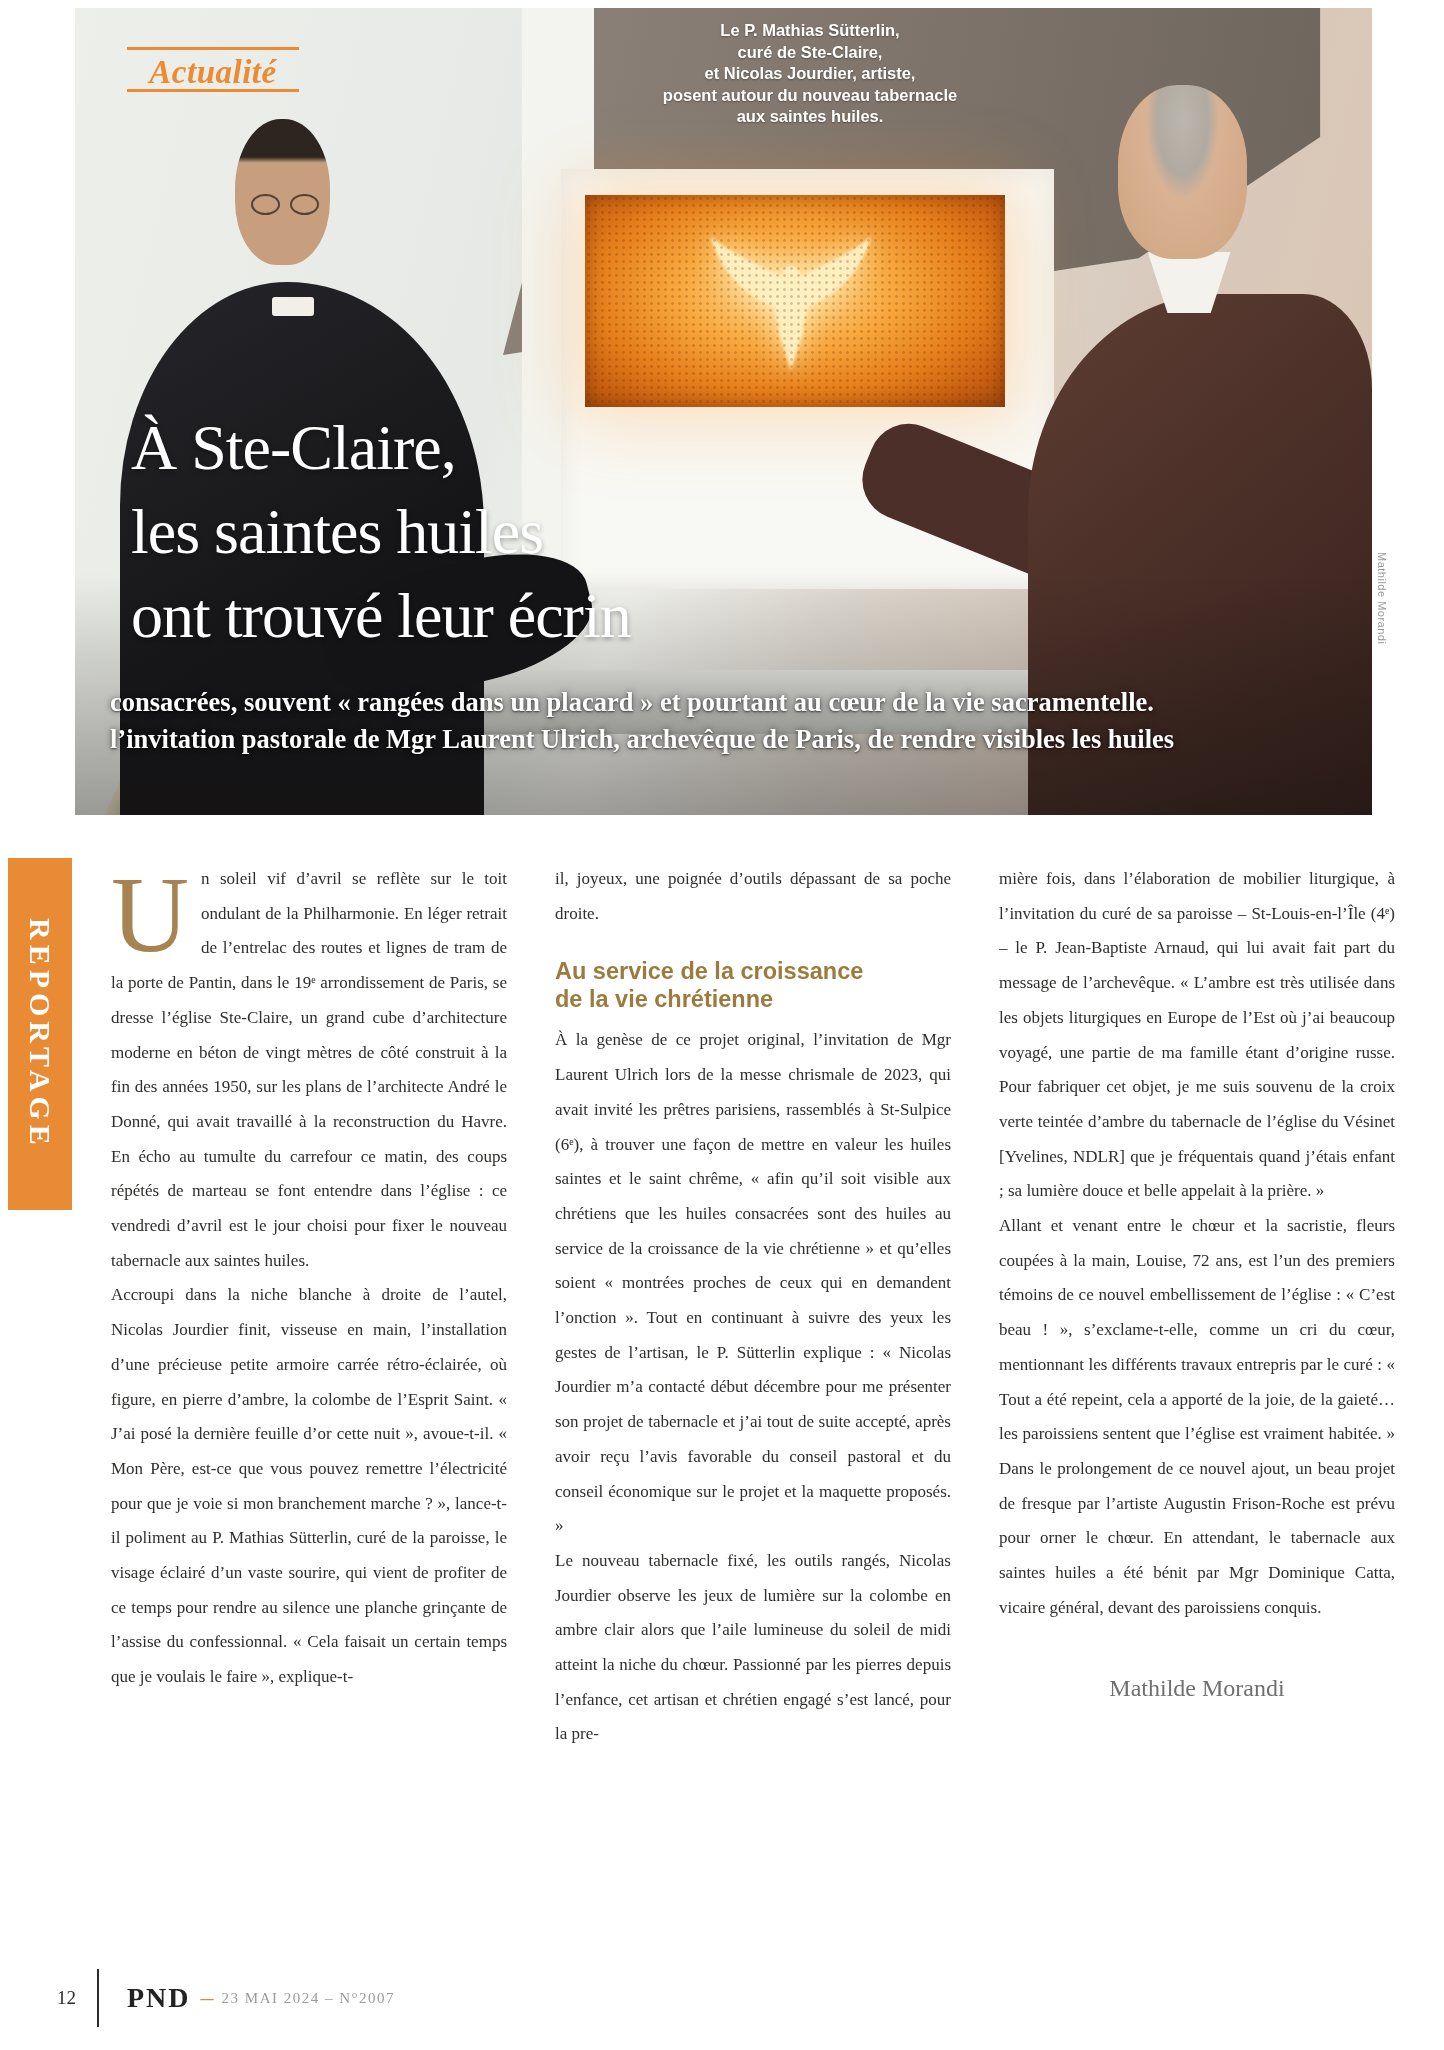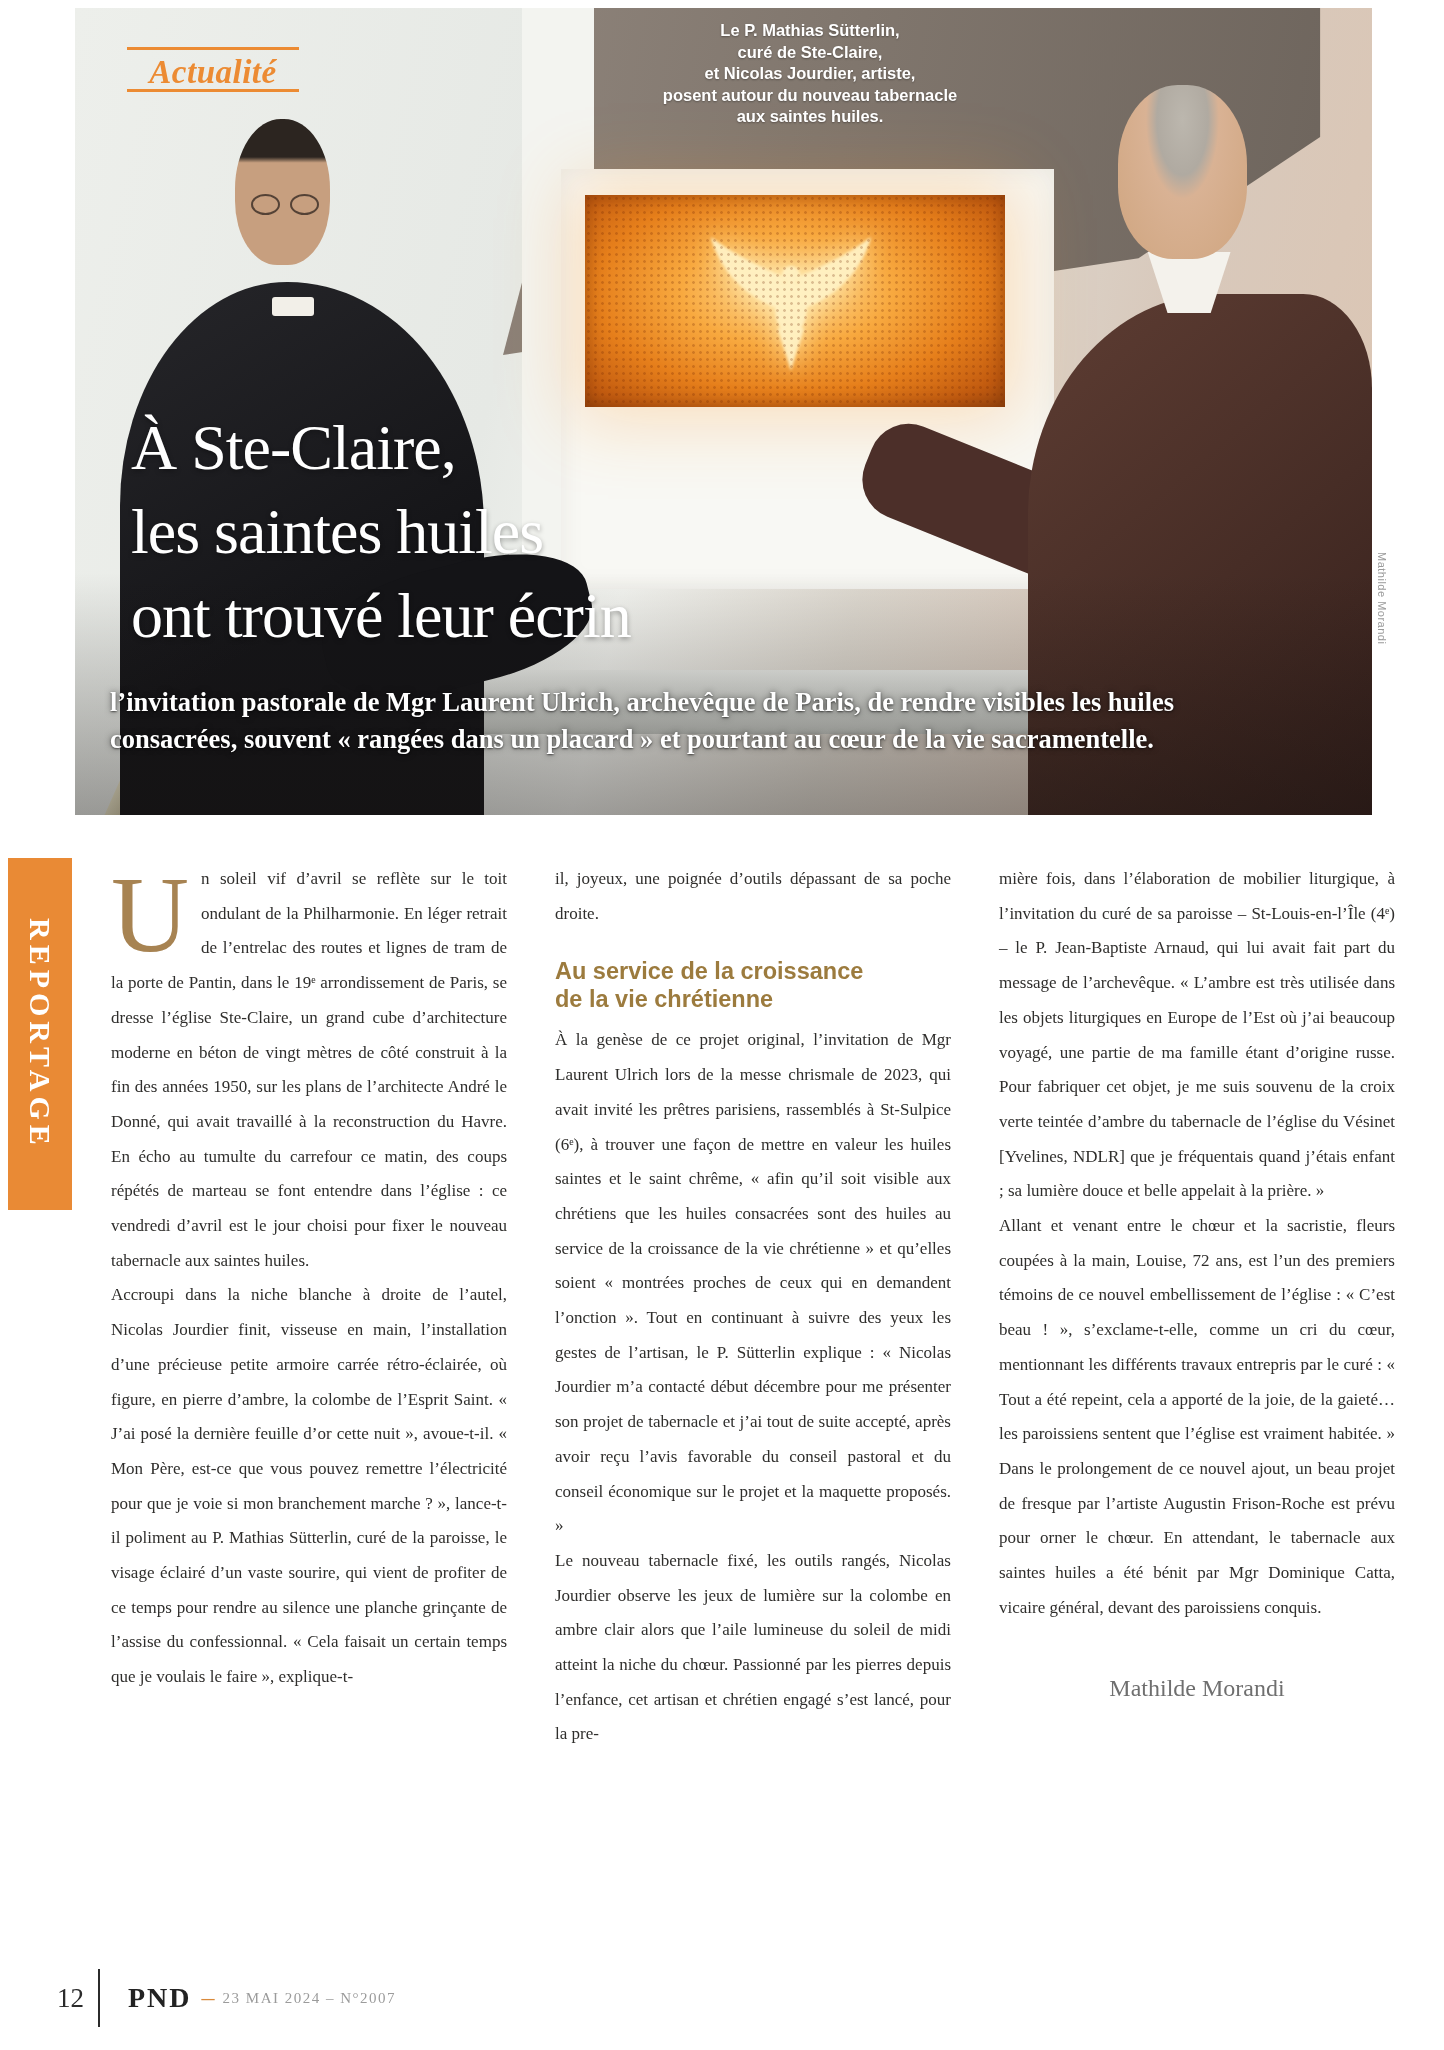--- a/index.html
+++ b/index.html
@@ -80,21 +80,21 @@
   .col p,.col h3{margin:0;}
   .col p{font-size:17px;line-height:34.7px;text-align:justify;color:#2f2e2c;}
   p.drop::first-letter{float:left;font-size:108px;line-height:.8;padding:10px 12px 0 0;
          color:#a78352;}
   h3.subhead{font:bold 23.5px/28px "Liberation Sans",sans-serif;color:#9c7b3e;
          margin:26px 0 10px;white-space:pre-line;}
   p.signature{margin-top:46px;text-align:center;font-size:24px;color:#6f6f6f;}
 
   
   .footer{position:absolute;left:57px;top:1968px;height:60px;display:flex;align-items:center;}
-  .footer .pnum{font-size:27px;color:#2b2b2b;padding-right:14px;}
+  .footer .pnum{font-size:19px;color:#2b2b2b;padding-right:21px;}
   .footer .frule{width:2px;height:58px;background:#2b2b2b;}
   .footer .brand{font:bold 28px "Liberation Serif",serif;color:#222;letter-spacing:2px;
          padding-left:28px;}
   .footer .fdash{color:#d98a3c;font-size:26px;padding:0 8px 0 10px;}
   .footer .issue{font-size:15px;color:#9b9b9b;letter-spacing:1.5px;}
 </style>
 </head>
 <body>
 
 <div class="page">
@@ -148,22 +148,22 @@
       <div>aux saintes huiles.</div>
     </div>
 
     <div class="title">
       <div>À Ste-Claire,</div>
       <div>les saintes huiles</div>
       <div>ont trouvé leur écrin</div>
     </div>
 
     <div class="standfirst">
+      <div>consacrées, souvent « rangées dans un placard » et pourtant au cœur de la vie sacramentelle.</div>
       <div>l’invitation pastorale de Mgr Laurent Ulrich, archevêque de Paris, de rendre visibles les huiles</div>
-      <div>consacrées, souvent « rangées dans un placard » et pourtant au cœur de la vie sacramentelle.</div>
     </div>
   </div>
 
   <div class="credit">Mathilde Morandi</div>
 
   <div class="rubric">
     <span>REPORTAGE</span>
   </div>
 
   <section class="cols">

